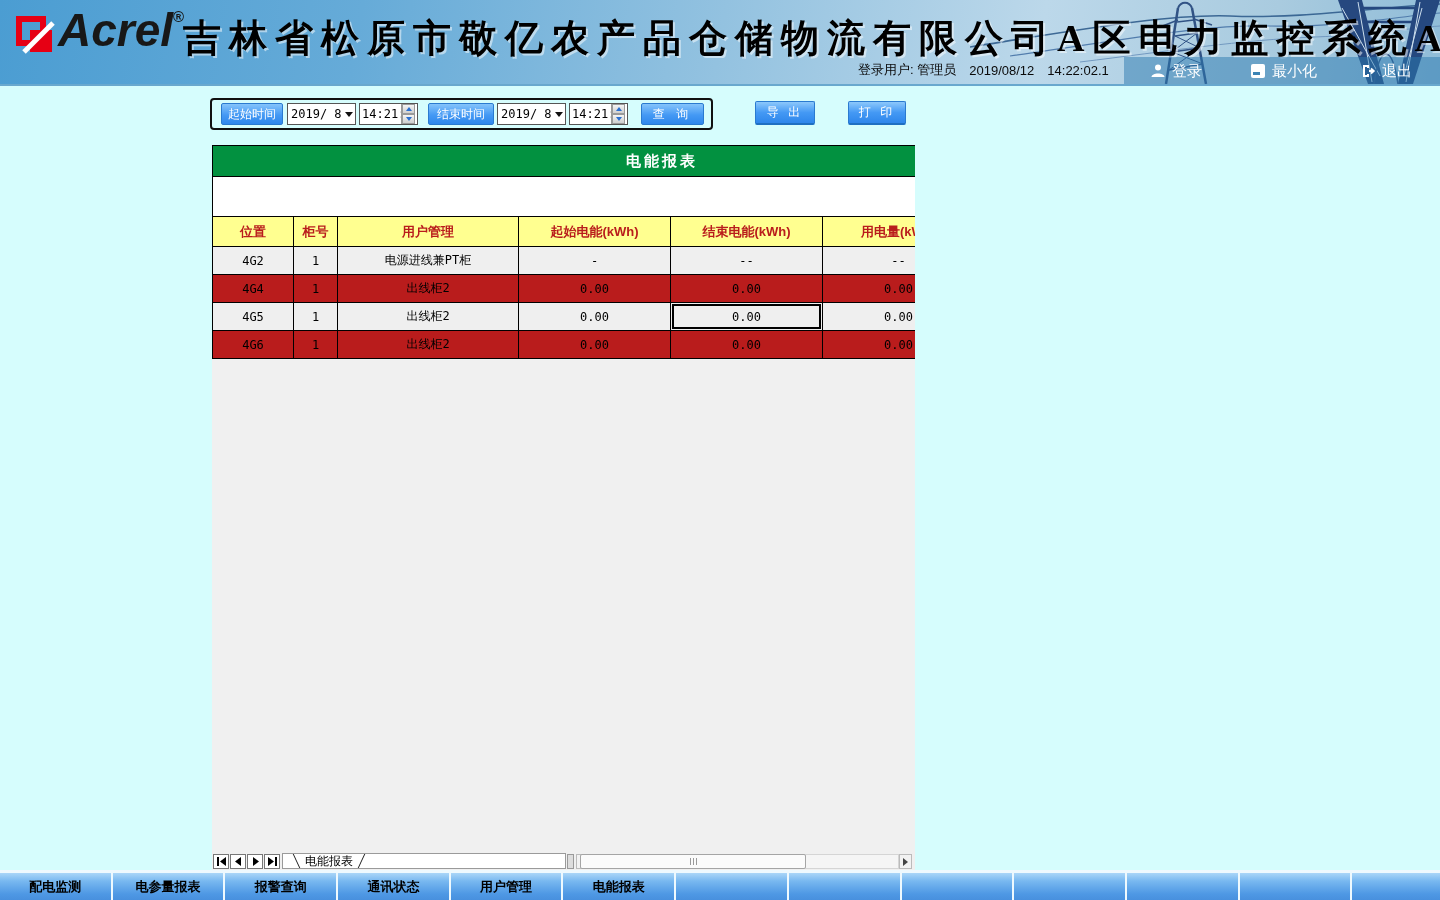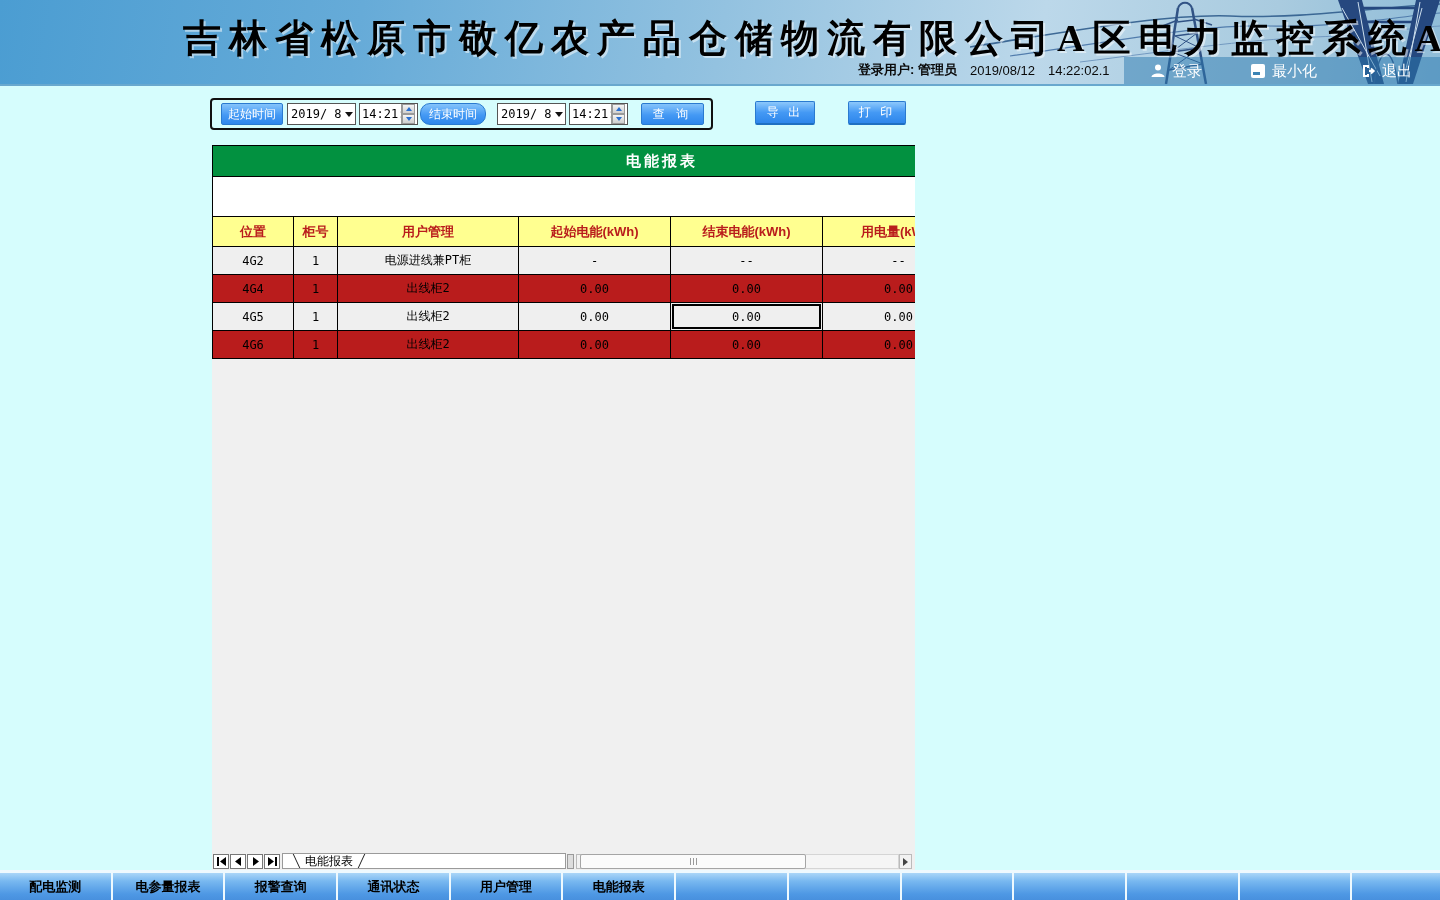--- a/index.html
+++ b/index.html
@@ -14,35 +14,35 @@
   .towers { position:absolute; right:0; top:0; }
   .logo { position:absolute; left:12px; top:8px; display:flex; align-items:flex-start; }
   .logo-glyph { margin-top:4px; }
   .logo-text { font-size:46px; line-height:44px; font-weight:bold; font-style:italic; color:#181818; letter-spacing:0px; }
   .logo-reg { font-size:15px; color:#181818; margin-top:0px; font-weight:bold; }
   .app-title { position:absolute; left:183px; top:13px; font-size:38px; font-weight:bold; color:#000;
     letter-spacing:8px; white-space:nowrap; text-shadow:2px 2px 0 rgba(255,255,255,0.5);
     font-family:"Liberation Serif","DejaVu Serif",serif; }
   .btn-panel { position:absolute; right:0; top:57px; width:316px; height:27px; background:rgba(43,122,176,0.50); }
   .login-info { position:absolute; top:61px; left:858px; font-size:13px; color:#0a0a0a; display:flex; gap:13px; align-items:center; }
-  .login-info .lab { font-weight:bold; }
+  .login-info .lab { font-weight:normal; }
   .hdr-btn { position:absolute; top:59px; height:24px; display:flex; align-items:center; gap:6px;
     color:#fff; font-size:15px; cursor:pointer; }
   .hdr-btn.b-login { left:1150px; }
   .hdr-btn.b-min   { left:1250px; }
   .hdr-btn.b-exit  { left:1360px; }
 
   
   .query-box { position:absolute; left:210px; top:98px; width:503px; height:32px;
     border:2px solid #111; border-radius:4px; }
   .tb-btn { position:absolute; top:3px; height:22px; display:flex; align-items:center; justify-content:center;
     background:linear-gradient(180deg,#85c4fb 0%,#4499f4 55%,#2f87ec 100%);
     border:1px solid #2a7ad0; border-radius:2px; color:#fff; font-size:12px; cursor:pointer; white-space:nowrap; }
   .bt-start { left:9px;   width:62px; }
-  .bt-end   { left:208px; width:66px;border-radius:10px; }
+  .bt-end   { left:216px; width:66px; }
   .bt-query { left:429px; width:63px; letter-spacing:4px; }
   .combo { position:absolute; top:3px; height:22px; background:#fff; border:1px solid #555;
     display:flex; align-items:center; font-size:12px; font-family:"DejaVu Sans Mono",monospace; cursor:pointer; }
   .cb-1 { left:75px;  width:69px; }
   .cb-2 { left:285px; width:69px; }
   .combo .val { flex:1; padding-left:3px; white-space:nowrap; overflow:hidden; color:#000; }
   .combo .arr { width:13px; display:flex; align-items:center; justify-content:center; }
   .tri-dn { width:0; height:0; border-left:4px solid transparent; border-right:4px solid transparent; border-top:5px solid #111; }
   .spin { position:absolute; top:3px; height:22px; background:#fff; border:1px solid #555;
     display:flex; align-items:stretch; font-size:12px; font-family:"DejaVu Sans Mono",monospace; }
@@ -129,20 +129,29 @@
         <g>
           <path d="M368,0 L392,0 L414,84 L398,84 Z" fill="#1c3e78"></path>
           <path d="M470,0 L446,0 L428,84 L443,84 Z" fill="#1c3e78"></path>
           <path d="M372,8 L410,76 M388,2 L402,82 M452,8 L434,76 M450,2 L436,82" stroke="#cfe0ee" stroke-width="1"></path>
           <path d="M392,8 L446,8 M395,22 L443,22" stroke="#1c3e78" stroke-width="2.5"></path>
           <path d="M404,84 C410,44 422,44 428,84" stroke="#27497e" stroke-width="1.5"></path>
         </g>
       </g>
     </svg>
 
+    <div class="logo">
+      <svg class="logo-glyph" width="46" height="44" viewBox="0 0 46 44">
+        <path d="M7,7 h24 v24 h-24 z" stroke="#e60014" stroke-width="6" fill="none"></path>
+        <rect x="18" y="18" width="22" height="22" fill="#e60014"></rect>
+        <path d="M12,40 L41,11" stroke="#ffffff" stroke-width="5"></path>
+      </svg>
+      <span class="logo-text">Acrel</span>
+      <span class="logo-reg">®</span>
+    </div>
 
     <div class="app-title">吉林省松原市敬亿农产品仓储物流有限公司A区电力监控系统A</div>
 
     <div class="btn-panel"></div>
 
     <div class="login-info">
       <span class="lab">登录用户: 管理员</span>
       <span>2019/08/12</span>
       <span>14:22:02.1</span>
     </div>

